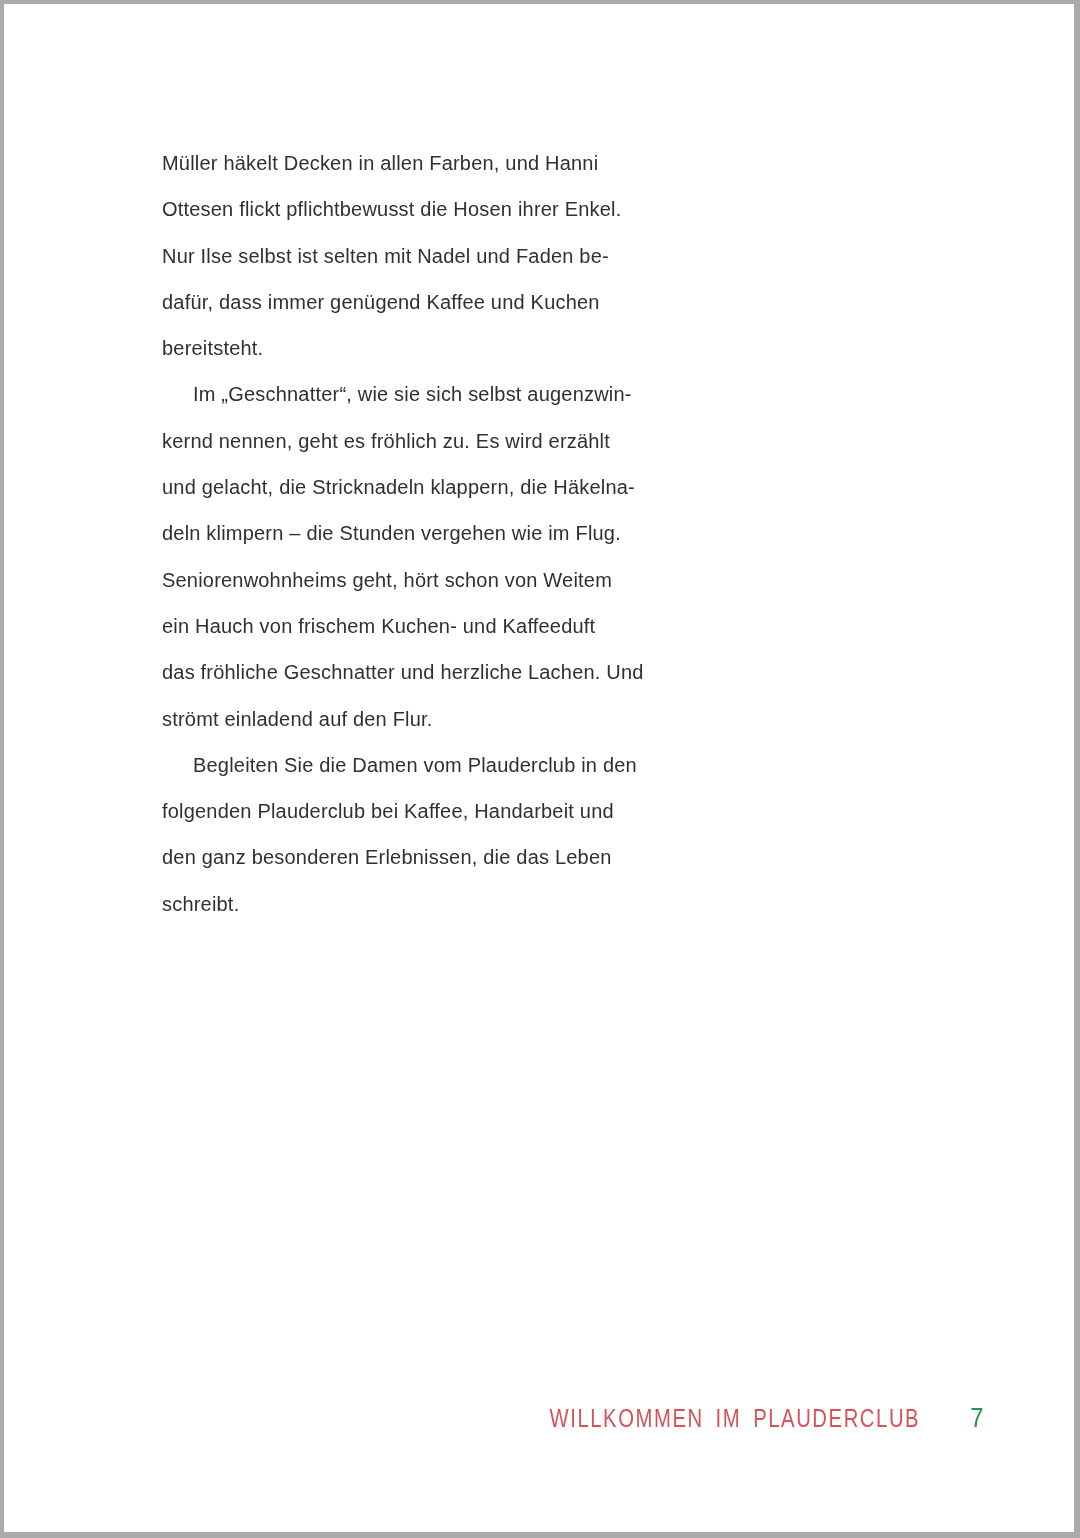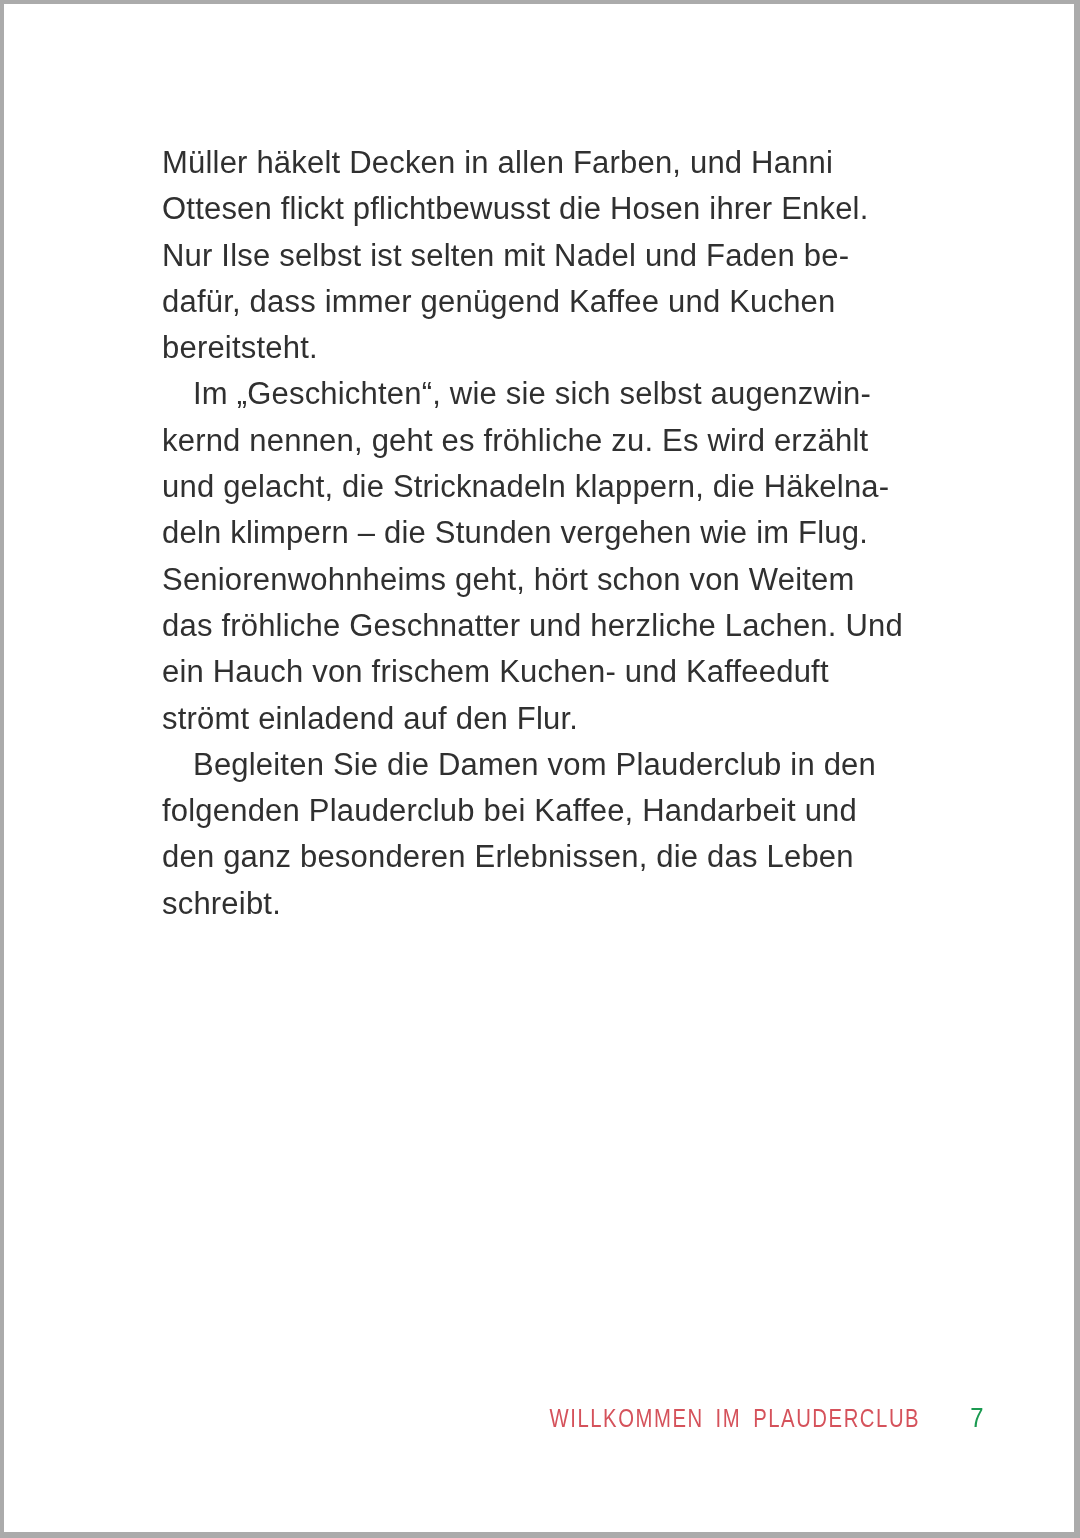--- a/index.html
+++ b/index.html
@@ -19,21 +19,21 @@
     border-bottom: 6px solid var(--border, #ababab);
     overflow: hidden;
     font-family: "Liberation Sans", "DejaVu Sans", sans-serif;
   }
   .text-block {
     position: absolute;
     left: 158px;
     top: 136px;
     width: 770px;
     color: var(--body-text, #303030);
-    font-size: 31px;
+    font-size: 20px;
     font-weight: 300;
     line-height: 46.3px;
     letter-spacing: 0.2px;
   }
   .paragraph { margin: 0; }
   .line { white-space: nowrap; }
   .paragraph.indented .line:first-child { text-indent: 31px; }
   .footer {
     position: absolute;
     left: 160px;
@@ -71,27 +71,27 @@
 <div class="page">
   <div class="text-block">
     <div class="paragraph">
         <div class="line">Müller häkelt Decken in allen Farben, und Hanni</div>
         <div class="line">Ottesen flickt pflichtbewusst die Hosen ihrer Enkel.</div>
         <div class="line">Nur Ilse selbst ist selten mit Nadel und Faden be-</div>
         <div class="line">dafür, dass immer genügend Kaffee und Kuchen</div>
         <div class="line">bereitsteht.</div>
       </div>
     <div class="paragraph indented">
-        <div class="line">Im „Geschichten“, wie sie sich selbst augenzwin-</div>
-        <div class="line">kernd nennen, geht es fröhliche zu. Es wird erzählt</div>
+        <div class="line">Im „Geschnatter“, wie sie sich selbst augenzwin-</div>
+        <div class="line">kernd nennen, geht es fröhlich zu. Es wird erzählt</div>
         <div class="line">und gelacht, die Stricknadeln klappern, die Häkelna-</div>
         <div class="line">deln klimpern – die Stunden vergehen wie im Flug.</div>
         <div class="line">Seniorenwohnheims geht, hört schon von Weitem</div>
+        <div class="line">ein Hauch von frischem Kuchen- und Kaffeeduft</div>
         <div class="line">das fröhliche Geschnatter und herzliche Lachen. Und</div>
-        <div class="line">ein Hauch von frischem Kuchen- und Kaffeeduft</div>
         <div class="line">strömt einladend auf den Flur.</div>
       </div>
     <div class="paragraph indented">
         <div class="line">Begleiten Sie die Damen vom Plauderclub in den</div>
         <div class="line">folgenden Plauderclub bei Kaffee, Handarbeit und</div>
         <div class="line">den ganz besonderen Erlebnissen, die das Leben</div>
         <div class="line">schreibt.</div>
       </div>
   </div>
 

